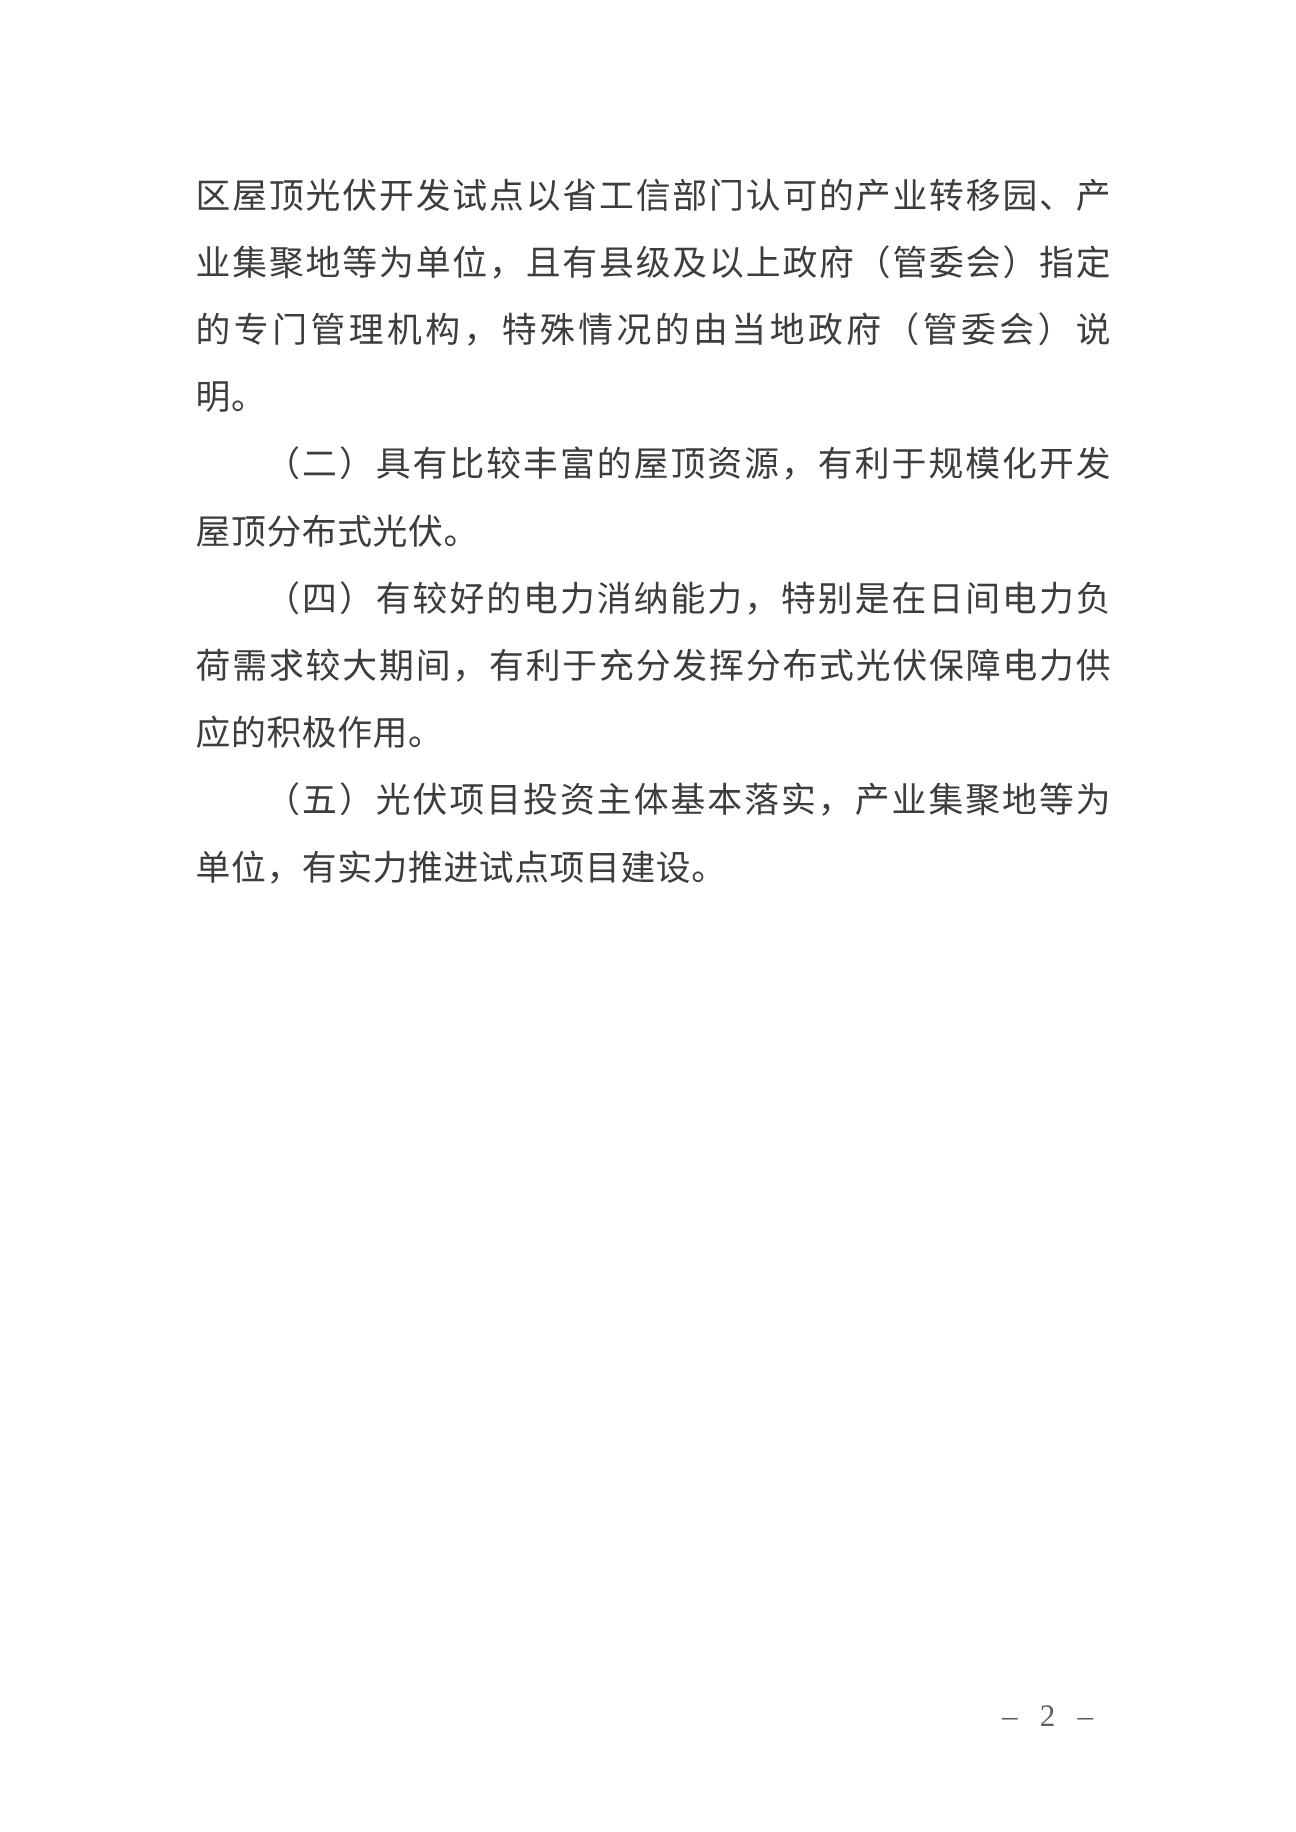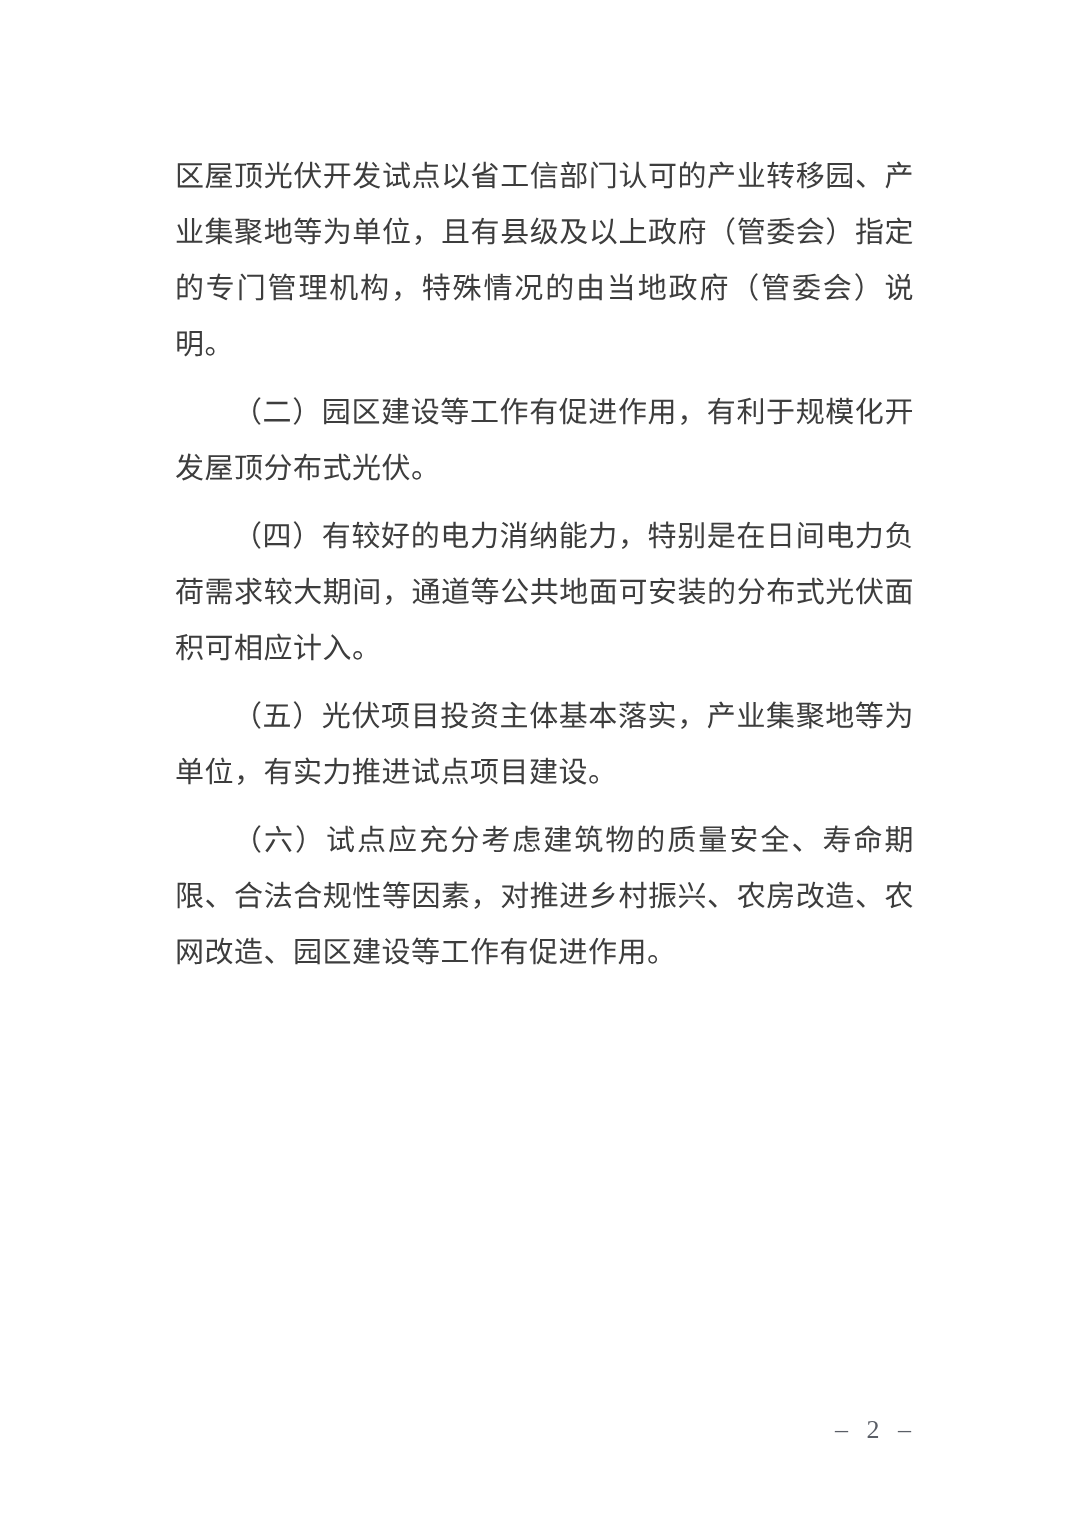--- a/index.html
+++ b/index.html
@@ -23,21 +23,21 @@
     top: 136px;
     width: 763px;
     color: var(--text-color, #3d3d3d);
     font-size: 29px;
     line-height: 56px;
     text-align: justify;
     text-justify: inter-character;
     letter-spacing: 0.5px;
   }
   .content p {
-    margin: 12px;
+    margin: 0;
     padding: 0;
   }
   .content p.indent {
     text-indent: 2em;
   }
   .footer-pagenum {
     position: absolute;
     top: 1415px;
     right: 163px;
     color: var(--footer-color, #5a5e66);
@@ -45,19 +45,18 @@
     letter-spacing: 6px;
     line-height: 30px;
   }
 </style>
 </head>
 <body>
 
 <div class="page">
   <div class="content" id="paragraph-container">
       <p class="">区屋顶光伏开发试点以省工信部门认可的产业转移园、产业集聚地等为单位，且有县级及以上政府（管委会）指定的专门管理机构，特殊情况的由当地政府（管委会）说明。</p>
-      <p class="indent">（二）园区建设等工作有促进作用，有利于规模化开发屋顶分布式光伏。</p>
-      <p class="indent">（四）有较好的电力消纳能力，特别是在日间电力负荷需求较大期间，通道等公共地面可安装的分布式光伏面积可相应计入。</p>
+      <p class="indent">（二）具有比较丰富的屋顶资源，有利于规模化开发屋顶分布式光伏。</p>
+      <p class="indent">（四）有较好的电力消纳能力，特别是在日间电力负荷需求较大期间，有利于充分发挥分布式光伏保障电力供应的积极作用。</p>
       <p class="indent">（五）光伏项目投资主体基本落实，产业集聚地等为单位，有实力推进试点项目建设。</p>
-      <p class="indent">（六）试点应充分考虑建筑物的质量安全、寿命期限、合法合规性等因素，对推进乡村振兴、农房改造、农网改造、园区建设等工作有促进作用。</p>
     </div>
   <div class="footer-pagenum">– 2 –</div>
 </div>
 
 </body></html>

